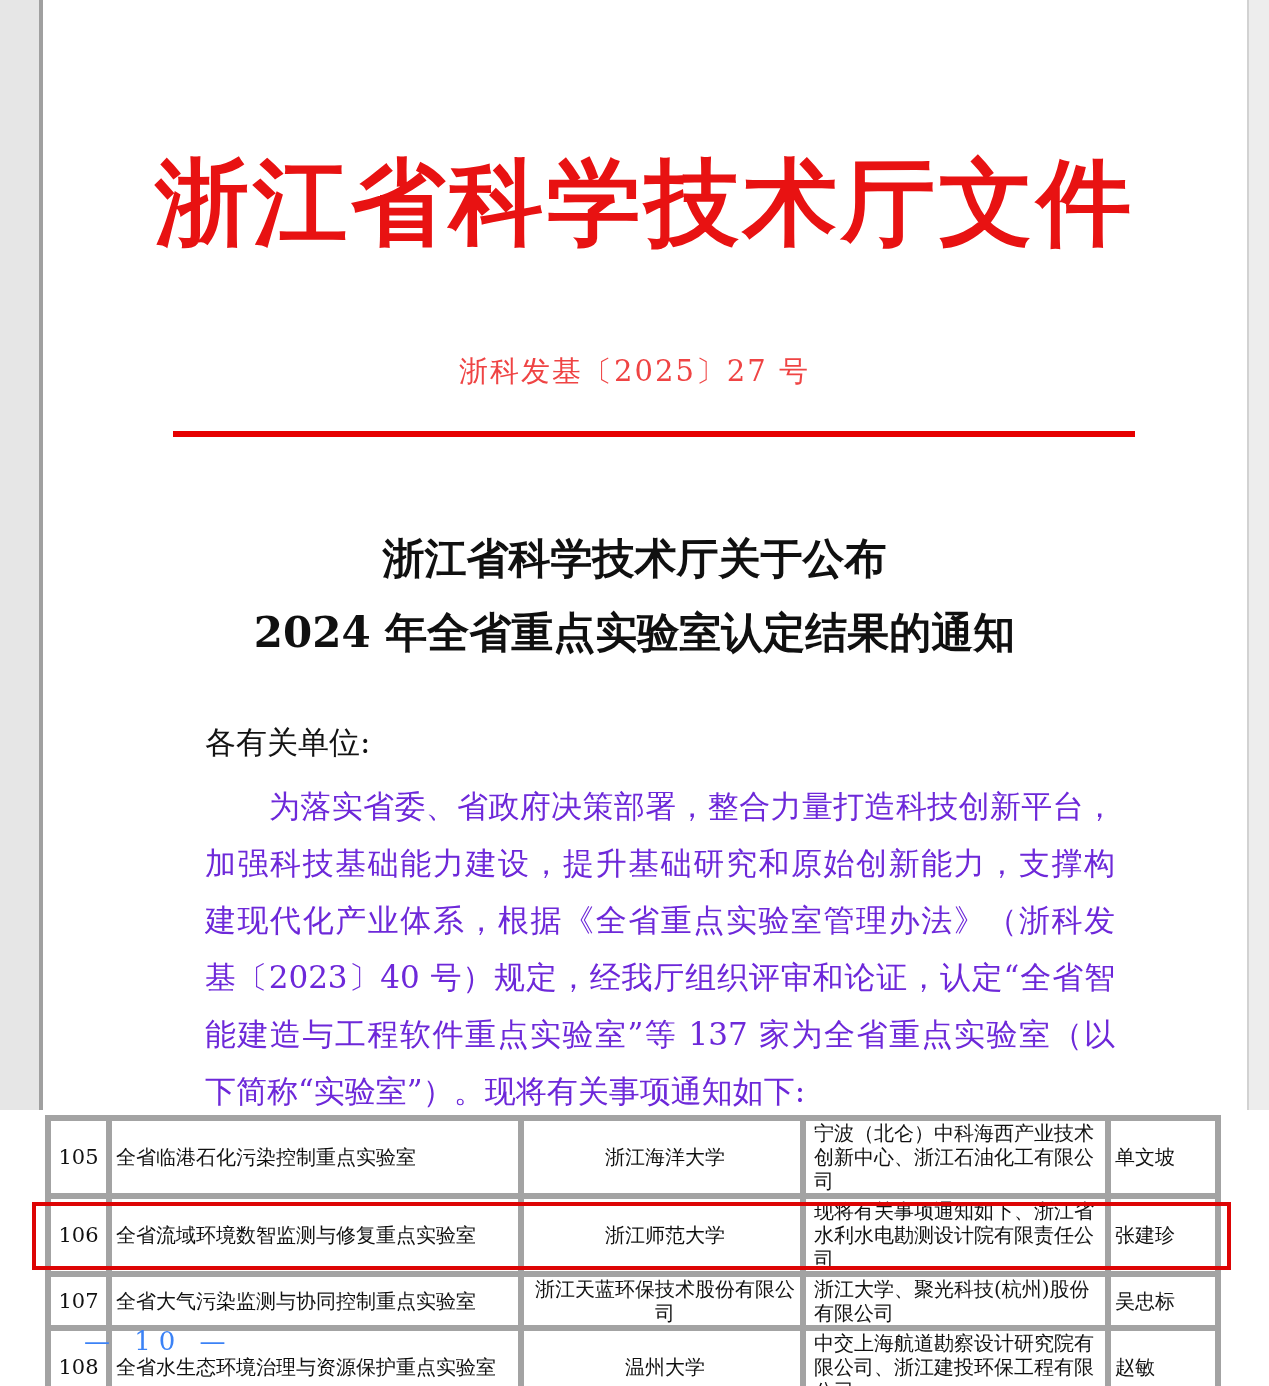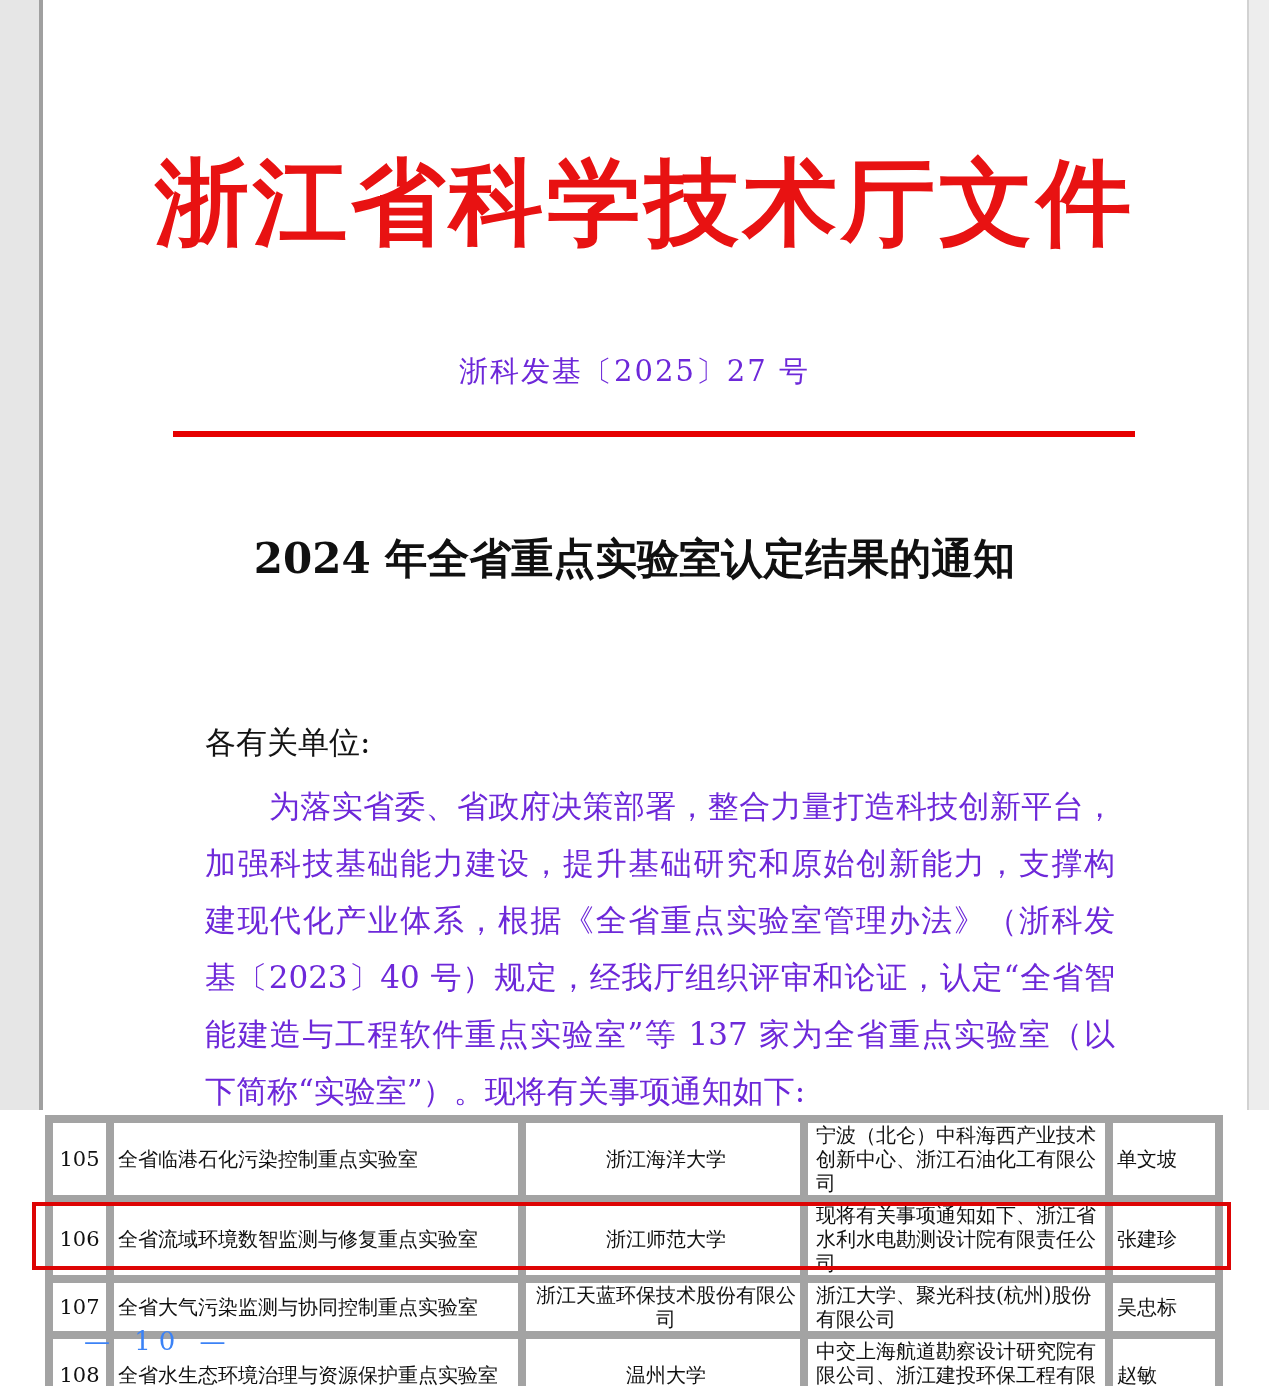--- a/index.html
+++ b/index.html
@@ -18,21 +18,21 @@
     position:absolute;right:0;top:0;width:20px;height:1110px;
     background:#ededed;border-left:2px solid #d2d2d2;
   }
   .header-title{
     position:absolute;left:43px;right:22px;top:140px;
     text-align:center;font-size:94px;font-weight:bold;
     color:#e81212;letter-spacing:4px;white-space:nowrap;
   }
   .doc-number{
     position:absolute;left:0;right:0;top:352px;
-    text-align:center;font-size:29px;color:#6d28d9;letter-spacing:2px;
+    text-align:center;font-size:29px;color:#ef4444;letter-spacing:2px;
   }
   .red-rule{
     position:absolute;left:173px;top:431px;width:962px;height:6px;
     background:#e60000;
   }
   .notice-title{
     position:absolute;left:80px;right:80px;top:522px;
     text-align:center;font-size:42px;font-weight:bold;line-height:74px;
     color:#101010;
   }
@@ -47,21 +47,21 @@
   .body-line{text-align:justify;text-align-last:justify;height:57px;overflow:hidden;}
   .body-line.first{text-indent:64px;}
   .body-line.last{text-align-last:left;}
   
   .doc-table{
     position:absolute;left:45px;top:1115px;width:1170px;
     border-collapse:collapse;table-layout:fixed;
     font-size:20px;color:#111;
   }
   .doc-table td{
-    border:8px solid #a3a3a3;height:48px;line-height:24px;
+    border:6px solid #a3a3a3;height:48px;line-height:24px;
     padding:0 4px;word-break:break-all;overflow:hidden;
   }
   .doc-table td.c-no{text-align:center;font-size:21px;}
   .doc-table td.c-lab{text-align:left;}
   .doc-table td.c-host{text-align:center;padding-left:10px;}
   .doc-table td.c-partners{text-align:left;padding-left:8px;}
   .doc-table td.c-director{text-align:left;}
   .highlight-box{
     position:absolute;left:32px;top:1202px;width:1191px;height:60px;
     border:4px solid #dd0404;pointer-events:none;
@@ -77,20 +77,21 @@
 <div class="left-strip"></div>
 <div class="right-strip"></div>
 
 <div class="header-title">浙江省科学技术厅文件</div>
 
 <div class="doc-number">浙科发基〔2025〕27 号</div>
 
 <div class="red-rule"></div>
 
 <div class="notice-title">
+  <div>浙江省科学技术厅关于公布</div>
   <div>2024 年全省重点实验室认定结果的通知</div>
 </div>
 
 <div class="salutation">各有关单位:</div>
 
 <div class="body-text">
   <div class="body-line first">为落实省委、省政府决策部署，整合力量打造科技创新平台，</div>
   <div class="body-line">加强科技基础能力建设，提升基础研究和原始创新能力，支撑构</div>
   <div class="body-line">建现代化产业体系，根据《全省重点实验室管理办法》（浙科发</div>
   <div class="body-line">基〔2023〕40 号）规定，经我厅组织评审和论证，认定“全省智</div>

